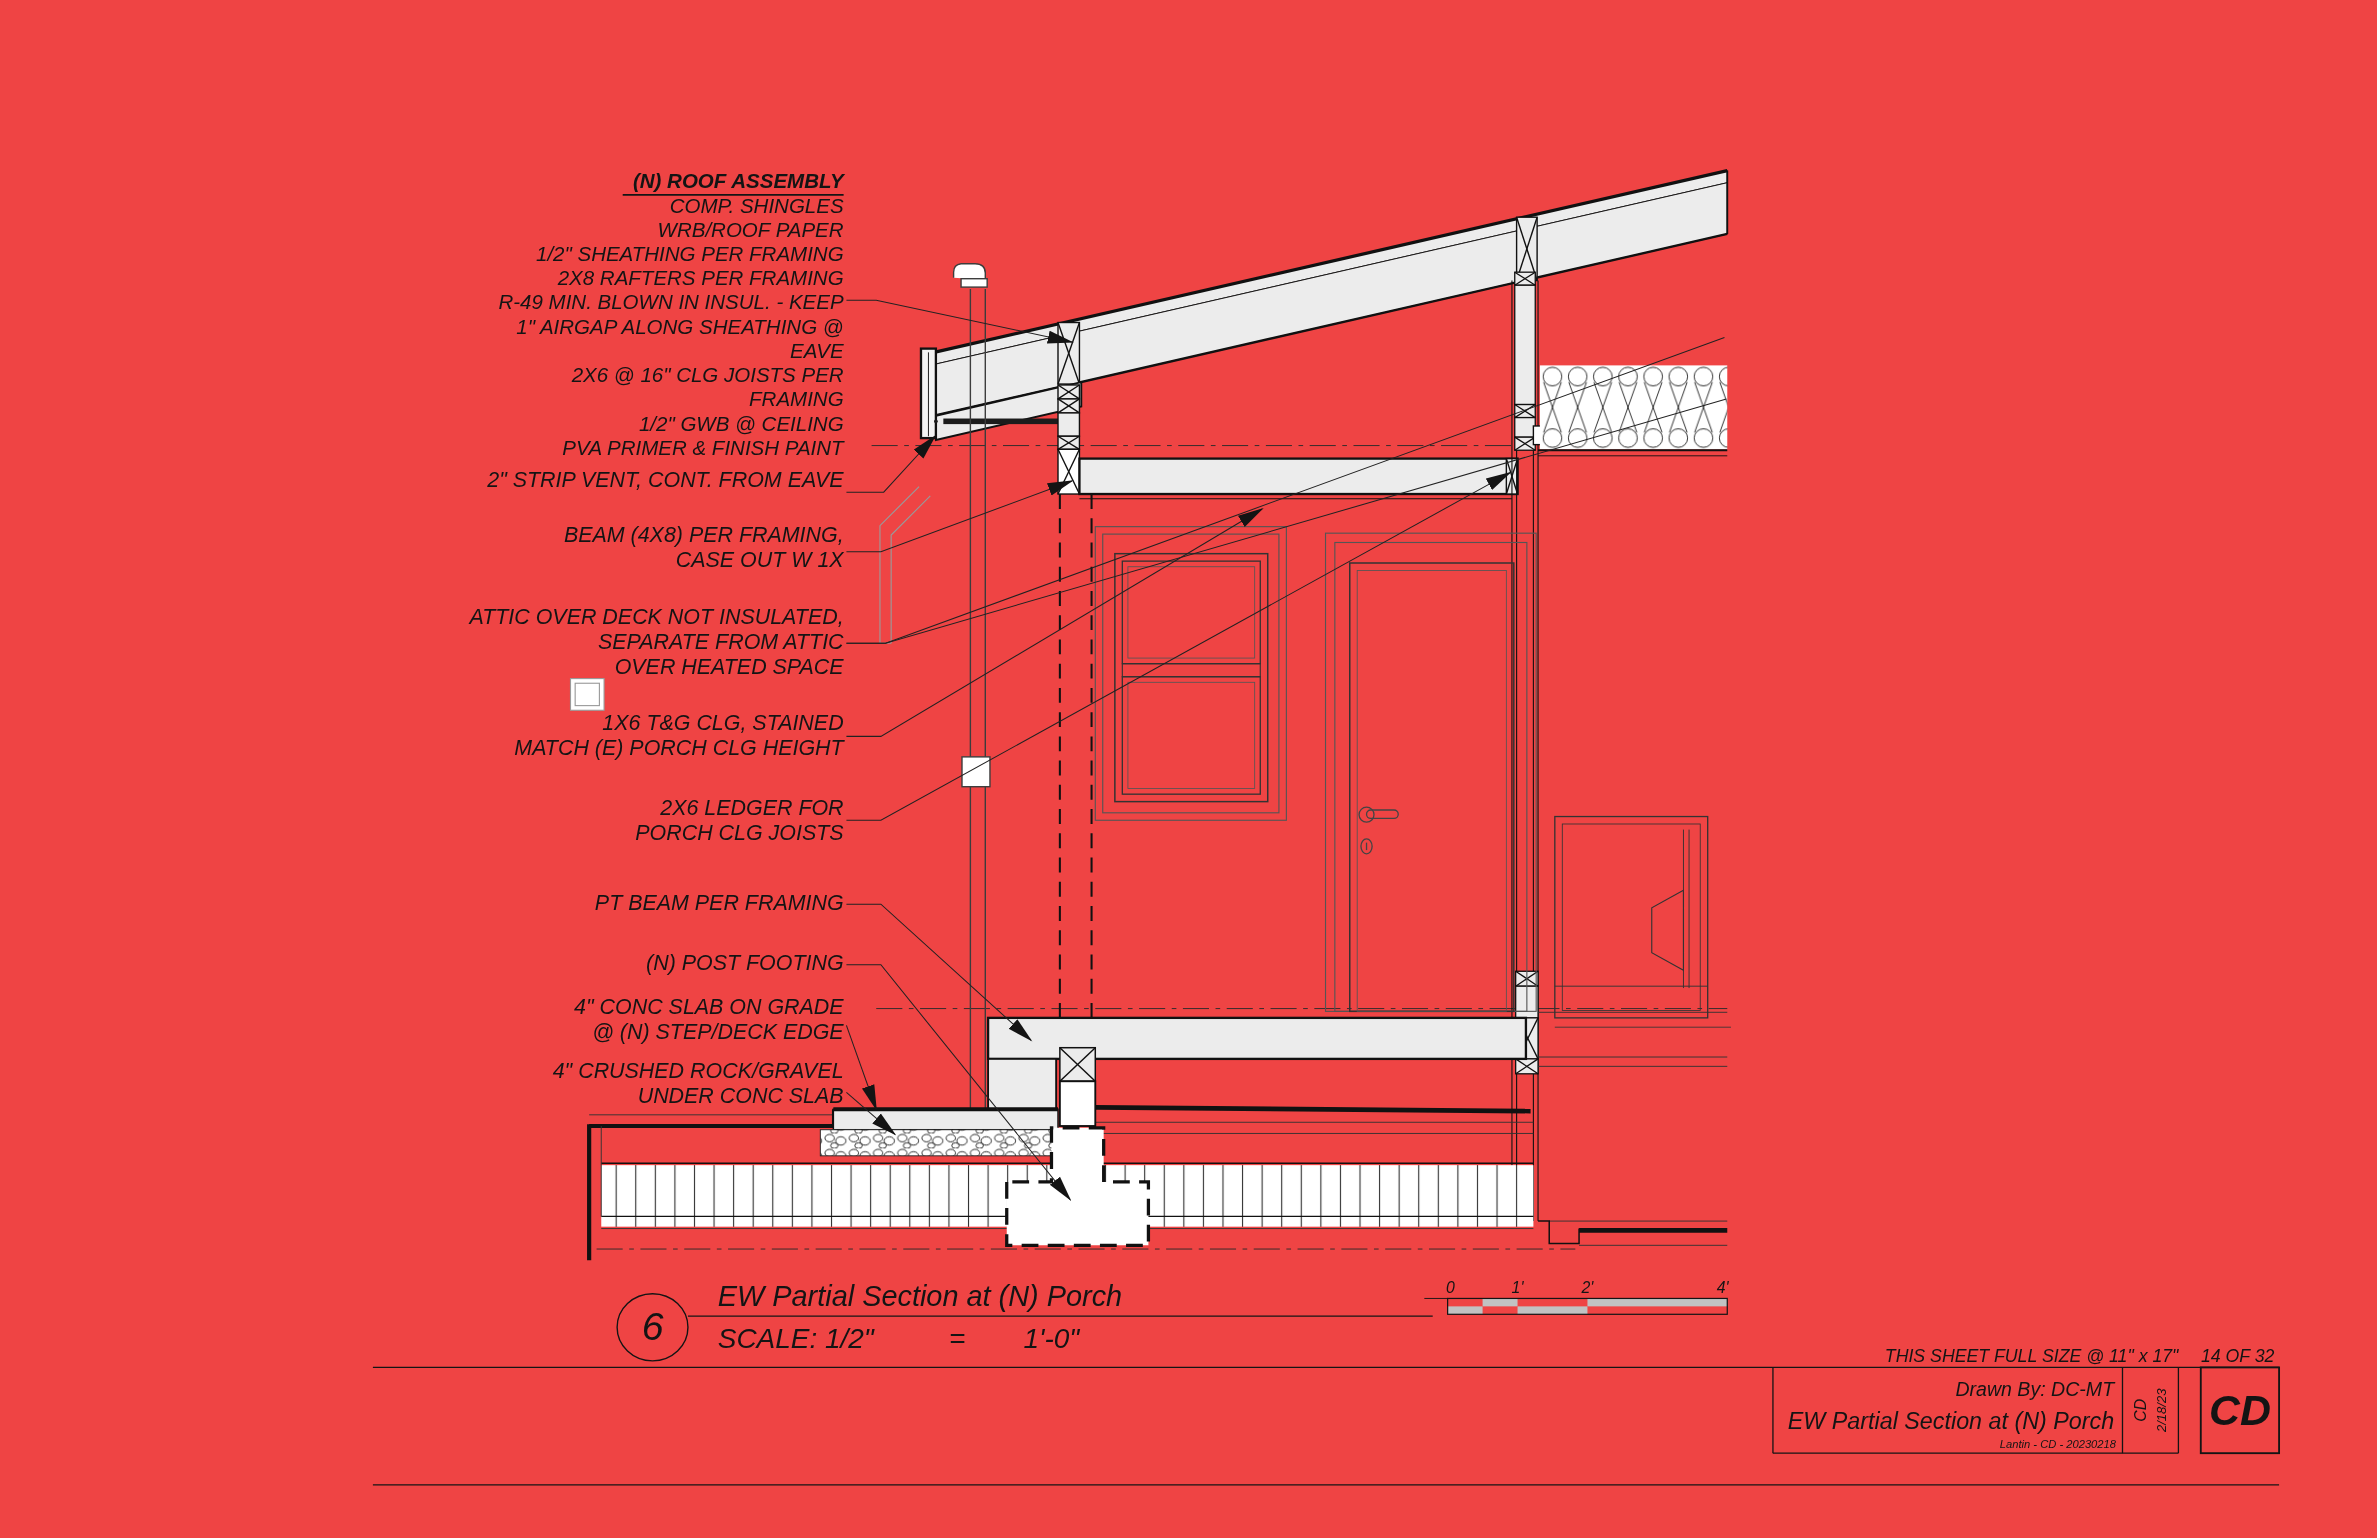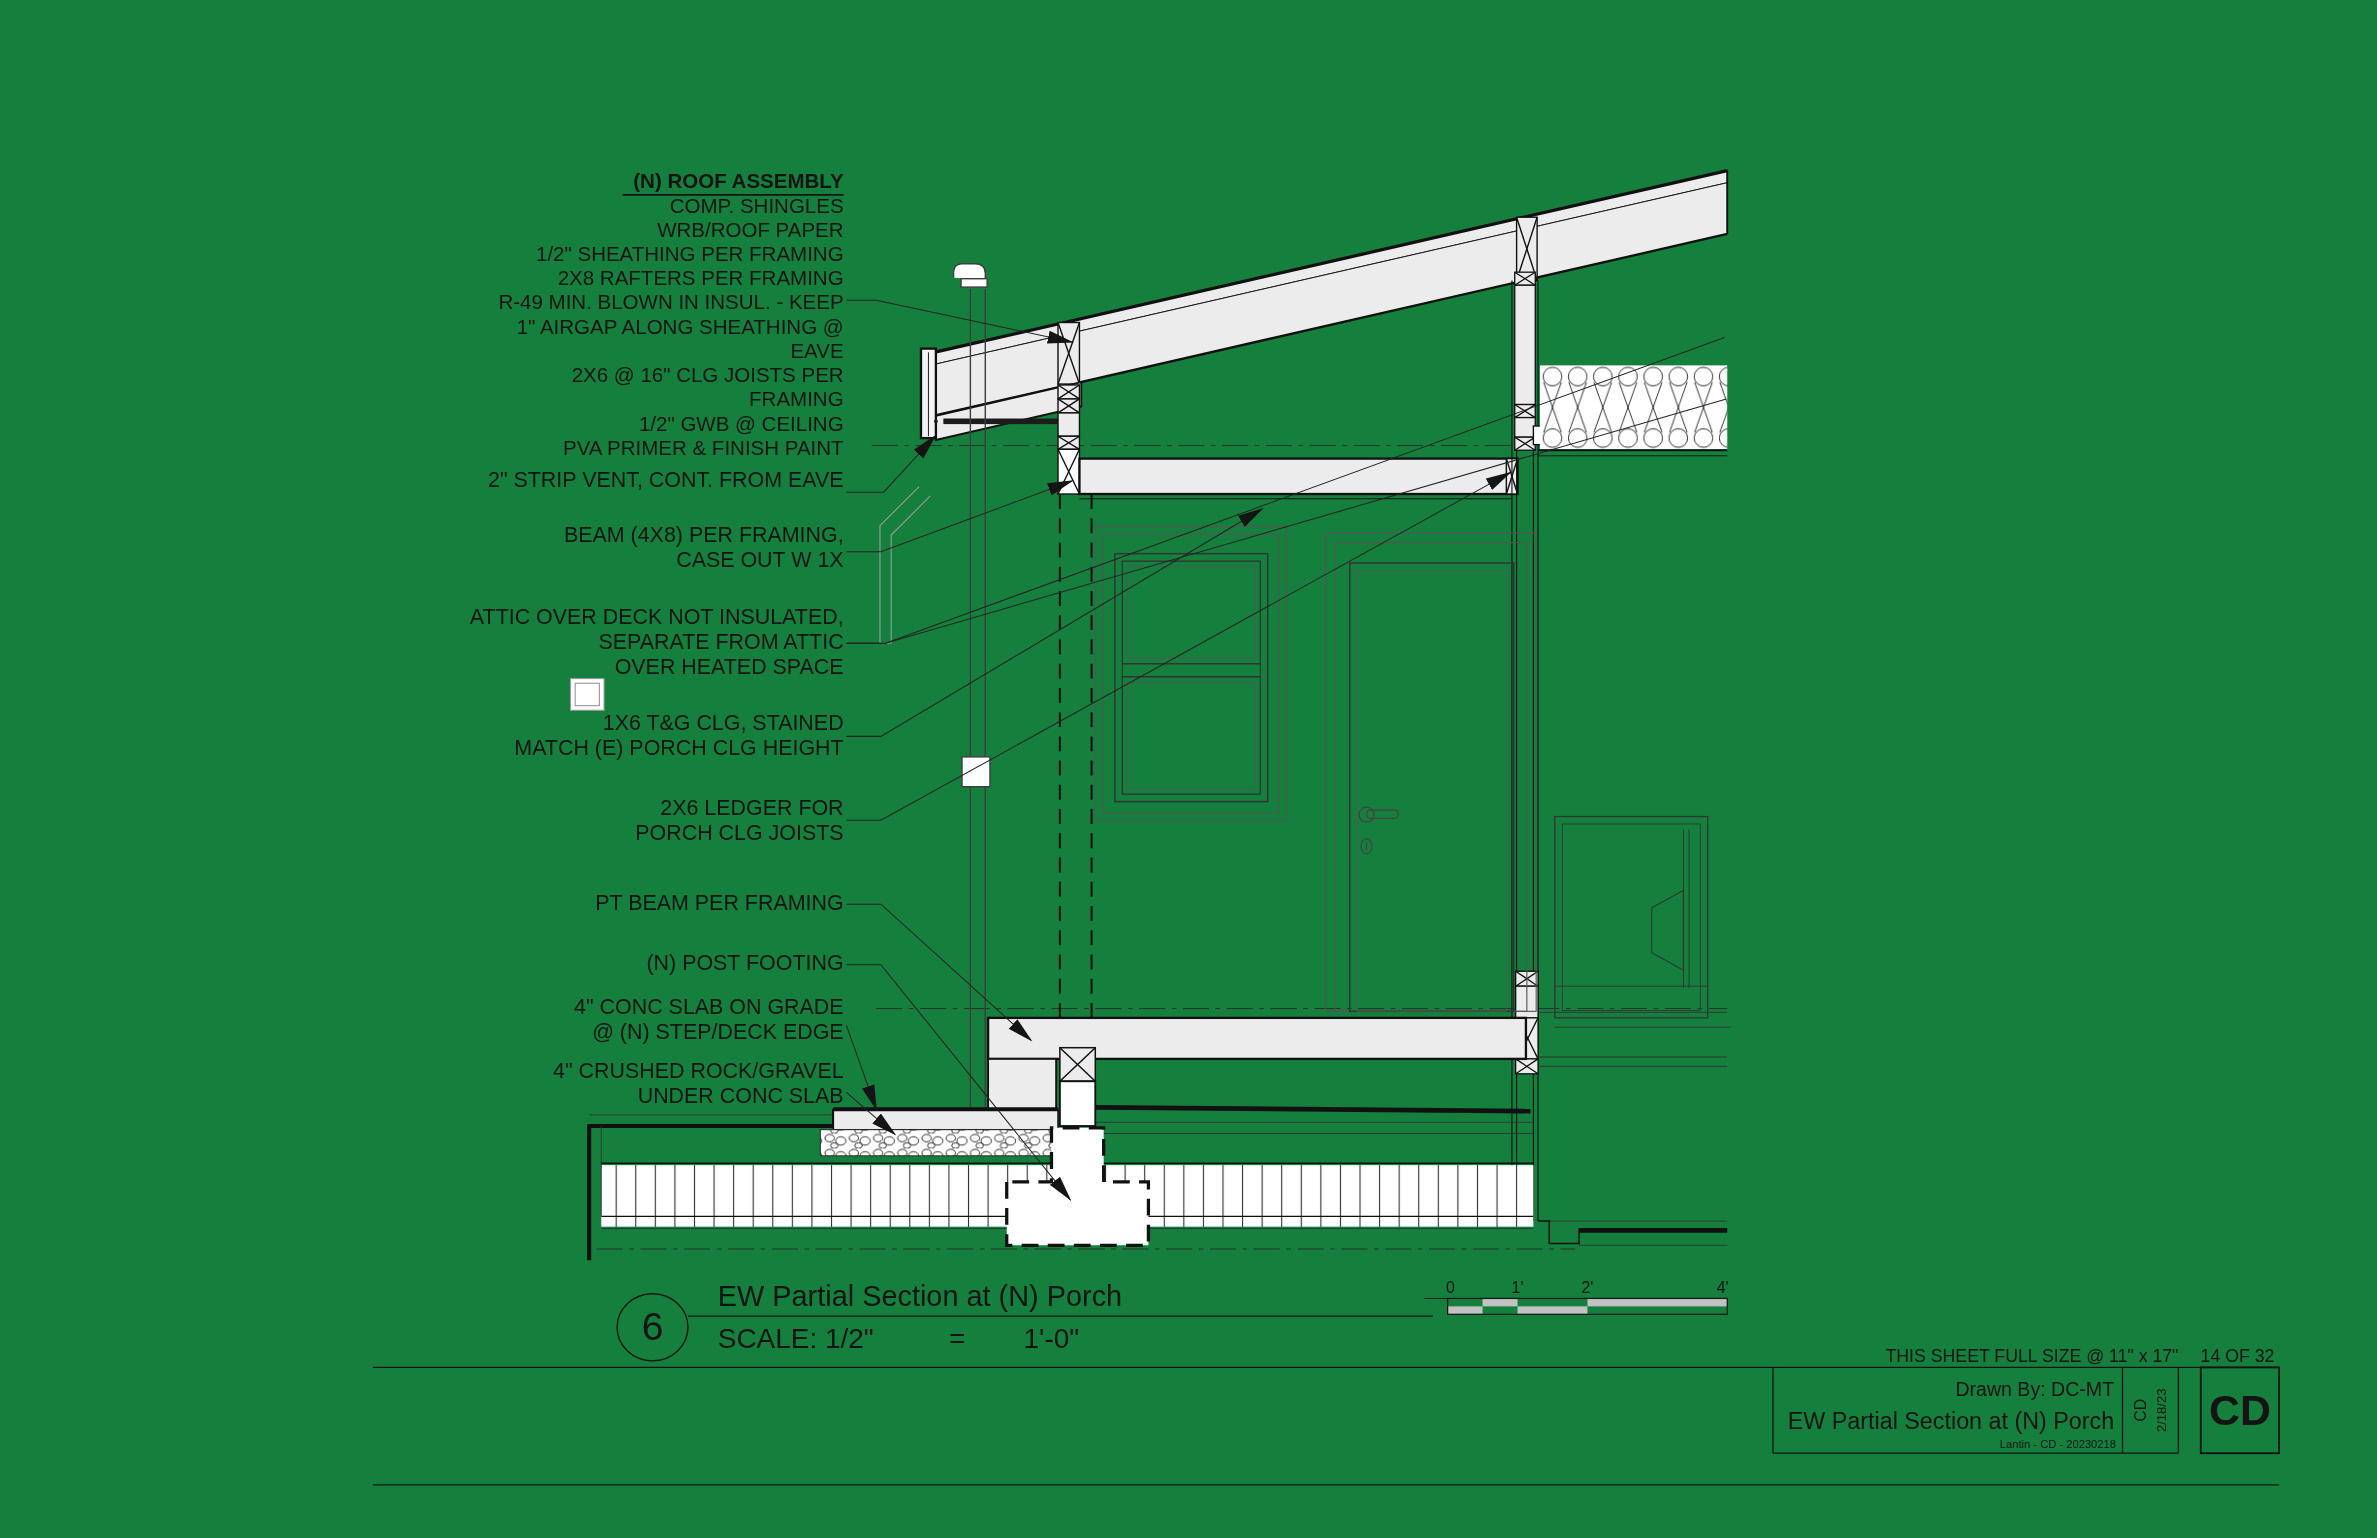--- a/index.html
+++ b/index.html
@@ -1,17 +1,17 @@
 <!DOCTYPE html>
 <html style="font-size:15px"><head>
 <meta charset="utf-8">
 <style>
   html,body{margin:0;padding:0;background:#fff;}
-  #sheet{position:relative;width:2377px;height:1538px;background:#15803d;overflow:hidden;
-         font-family:"Liberation Sans", sans-serif;}
+  #sheet{position:relative;width:2377px;height:1538px;background:#ef4444;overflow:hidden;
+         font-family:"Liberation Sans", sans-serif;font-style:italic;}
   svg text{font-family:"Liberation Sans", sans-serif;fill:#141414;}
   .lbl{font-size:23px;}
   .roofl{font-size:22px;}
   .rooft{font-size:22px;font-weight:bold;}
 </style>
 </head>
 <body>
 
 <div id="sheet">
 <svg width="2377" height="1538" viewBox="0 0 2550 1650">

